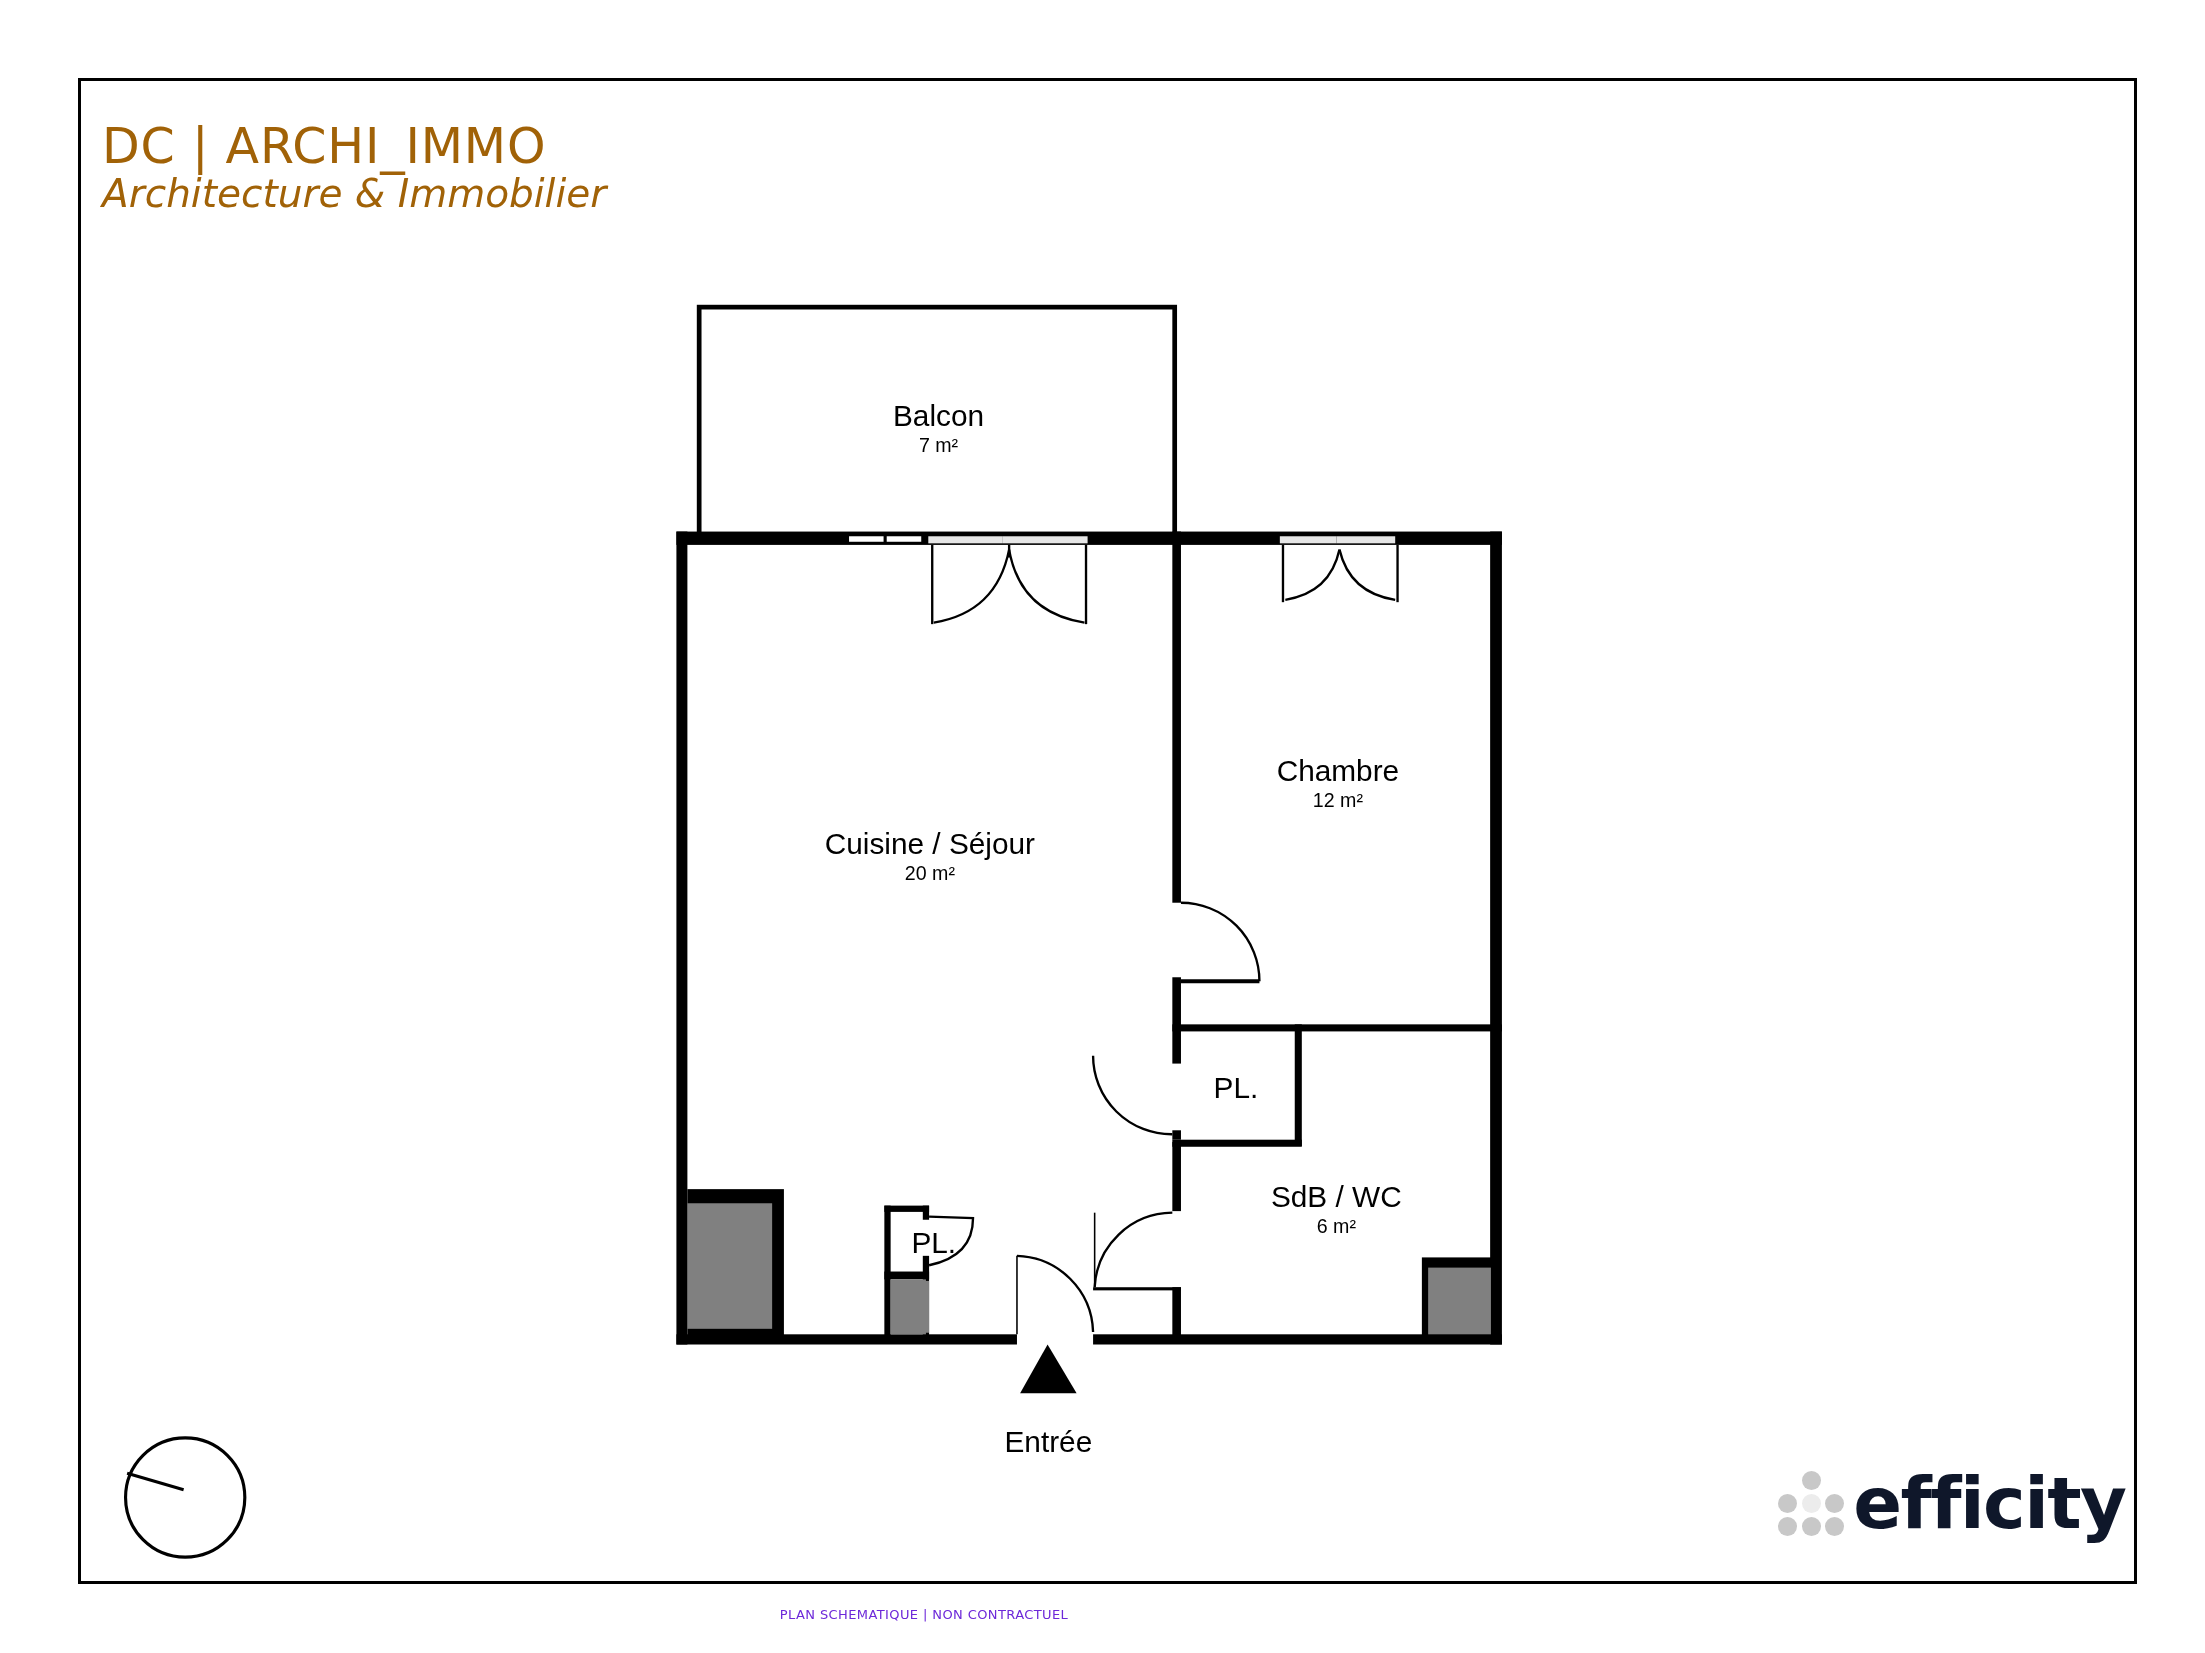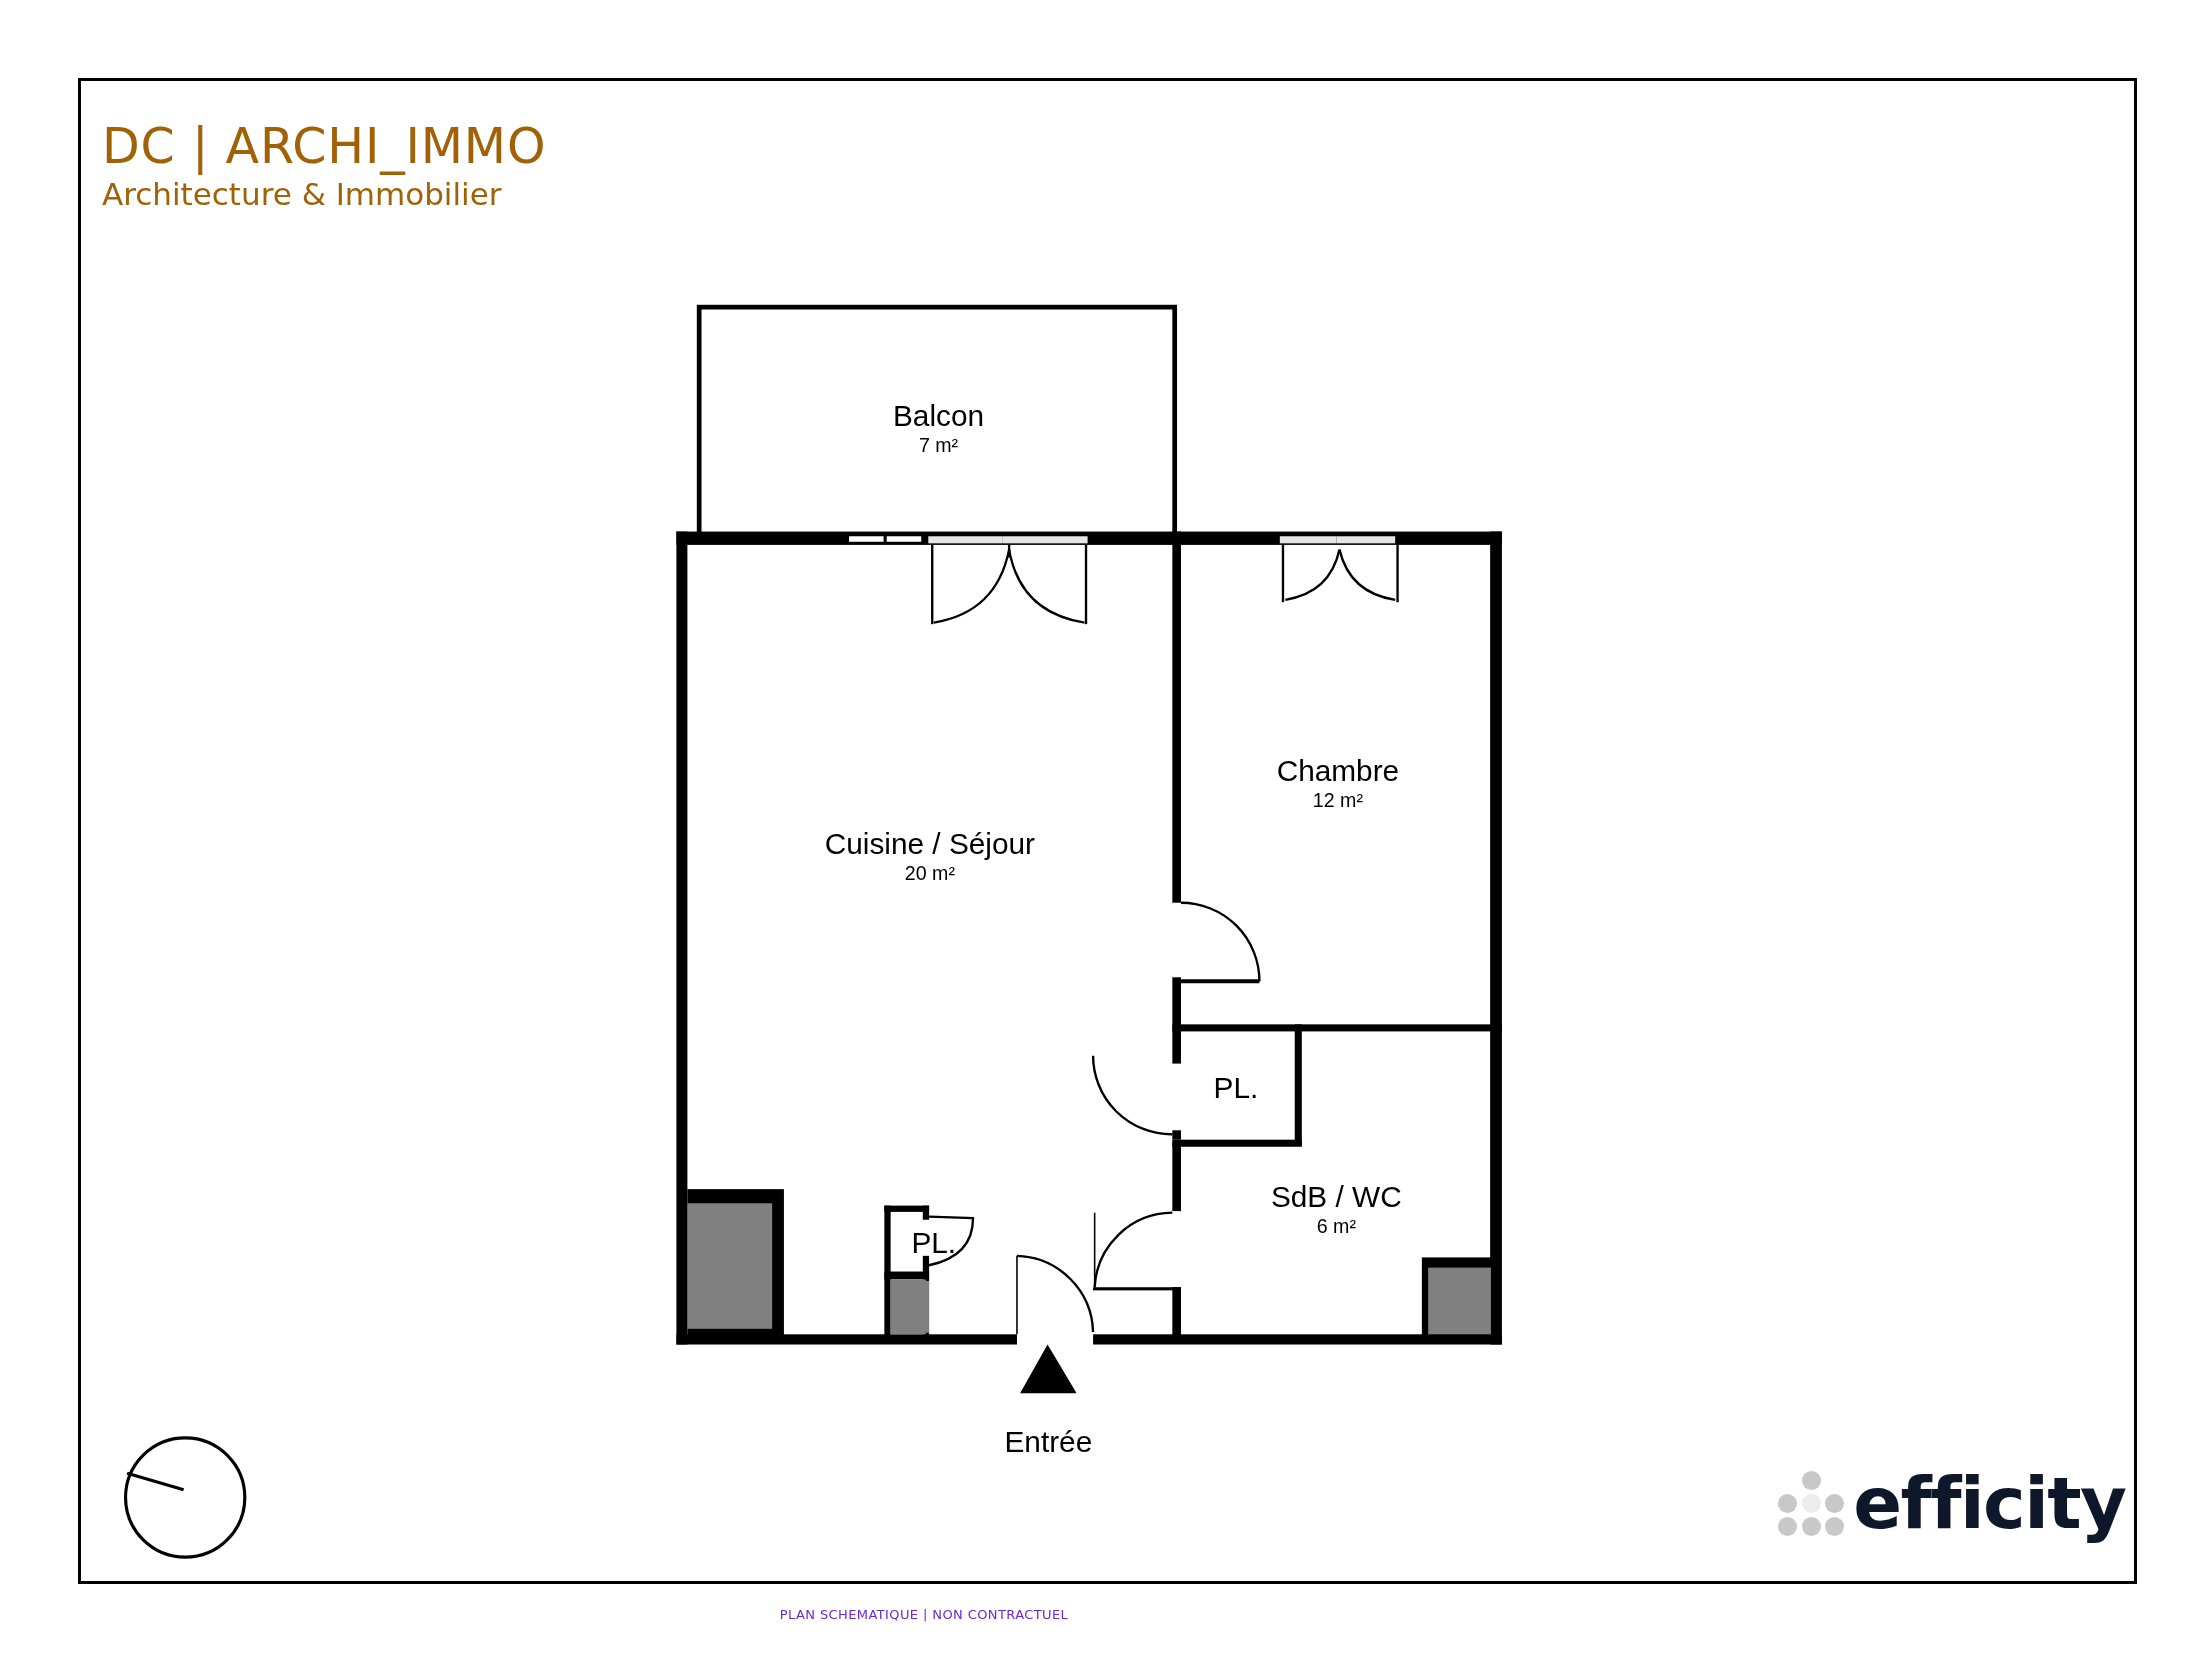--- a/index.html
+++ b/index.html
@@ -1,20 +1,20 @@
 <!DOCTYPE html>
 <html style="font-size:12.6px"><head>
 <meta charset="utf-8">
 <style>
   html, body { margin: 0; padding: 0; background: #ffffff; }
   body { width: 2205px; height: 1654px; position: relative; overflow: hidden; font-family: "DejaVu Sans", sans-serif; }
   .frame { position: absolute; left: 78px; top: 78px; width: 2053px; height: 1500px; border: 3.1px solid #000; box-sizing: content-box; }
   .brand { position: absolute; left: 102px; top: 118px; color: #a16207; }
   .brand-title { font-family: "DejaVu Sans", sans-serif; font-size: 49px; line-height: 57px; letter-spacing: 0.8px; white-space: nowrap; }
-  .brand-sub { font-family: "DejaVu Sans", sans-serif; font-size: 31px; line-height: 38px; white-space: nowrap; }
+  .brand-sub { font-family: "DejaVu Sans", sans-serif; font-size: 39px; line-height: 38px; white-space: nowrap; font-style: italic; }
   svg.plan { position: absolute; left: 0; top: 0; }
   .room-label { font-family: "Liberation Sans", sans-serif; font-size: 38px; fill: #000; text-anchor: middle; }
   .room-area { font-family: "Liberation Sans", sans-serif; font-size: 25px; fill: #000; text-anchor: middle; }
   .footer { position: absolute; left: 0; width: 1848px; top: 1607px; text-align: center; font-family: "DejaVu Sans", sans-serif; font-size: 13px; color: #6d28d9; letter-spacing: 0.4px; }
   .efficity { position: absolute; left: 1776px; top: 1456px; height: 94px; display: flex; align-items: center; }
   .efficity-dots { width: 71px; height: 71px; position: relative; margin-right: 6.3px; }
   .efficity-dots span { position: absolute; width: 19px; height: 19px; border-radius: 50%; background: #c8c8c8; }
   .efficity-word { font-family: "DejaVu Sans", sans-serif; font-weight: bold; font-size: 72px; color: #0f172a; letter-spacing: -1.6px; line-height: 1; }
 </style>
 </head>

